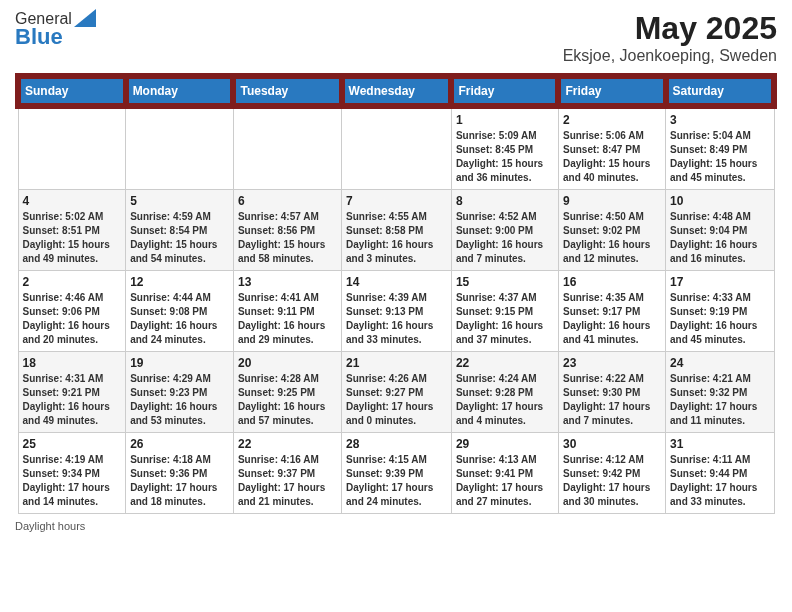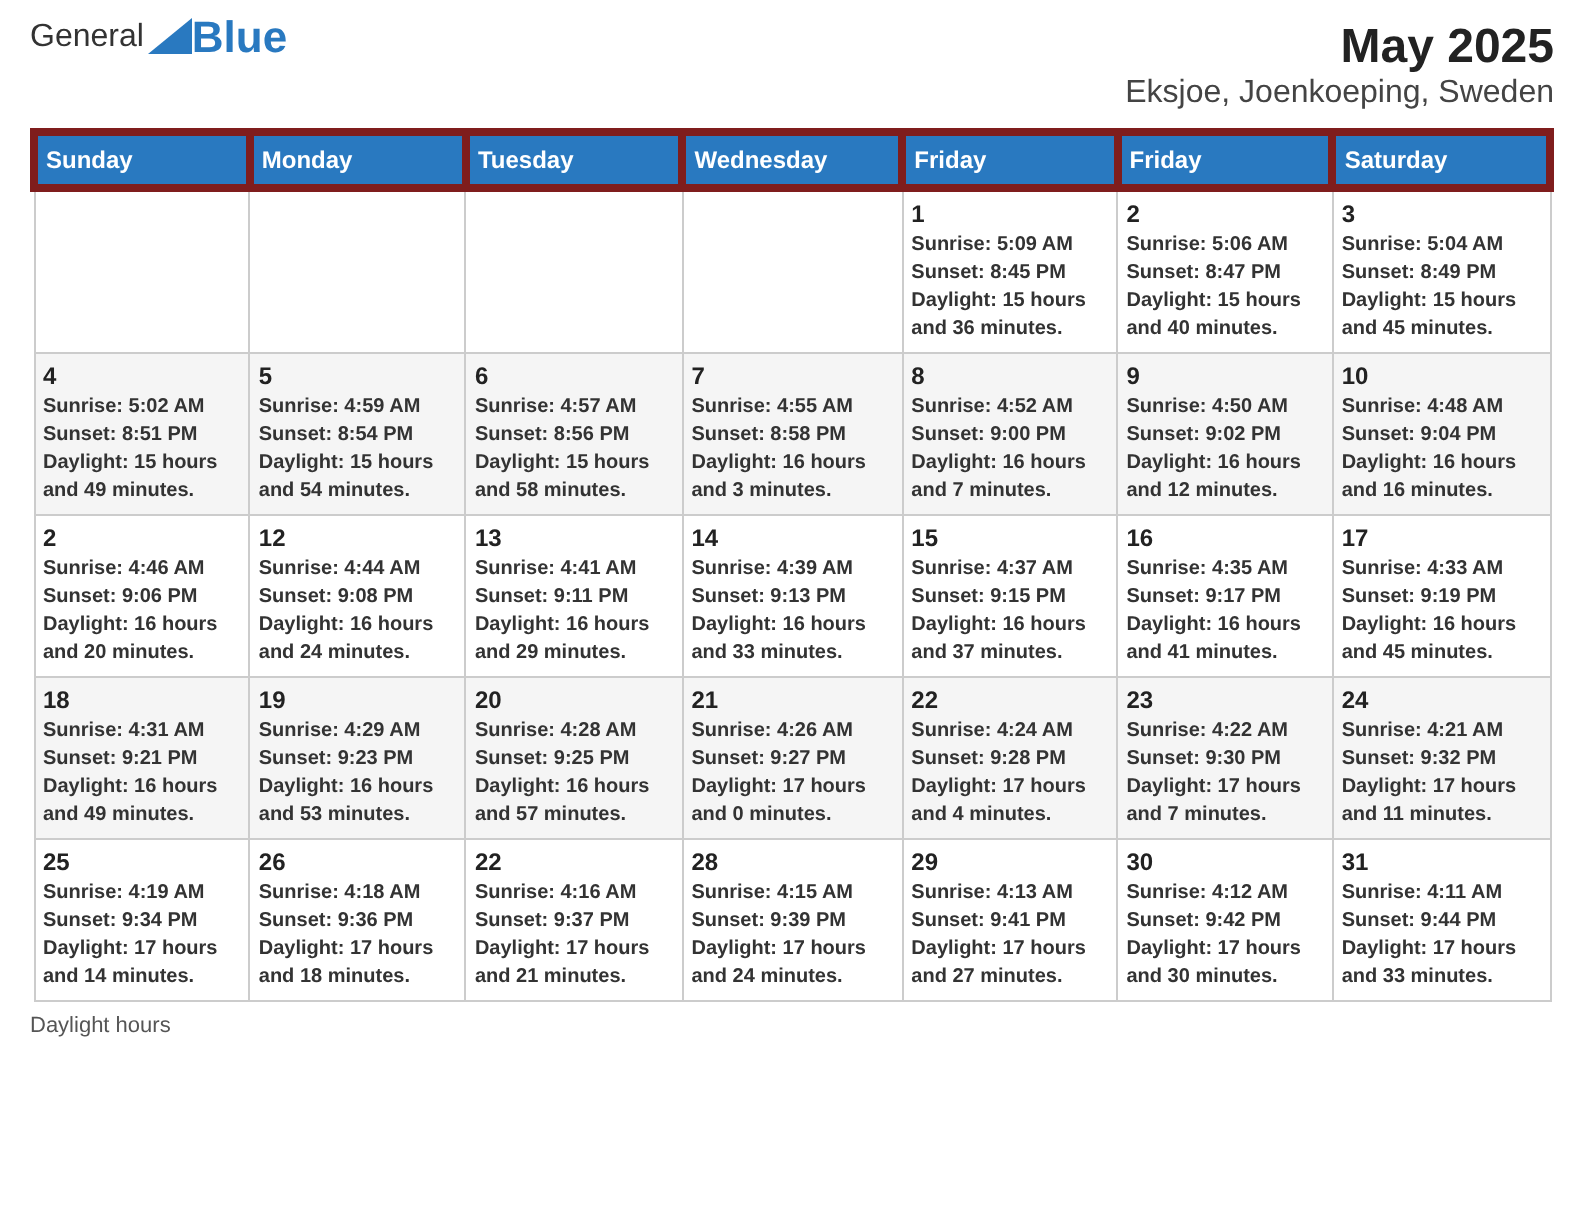--- a/index.html
+++ b/index.html
@@ -15,55 +15,55 @@
       padding: 10px 15px;
     }
     .header {
       display: flex;
       justify-content: space-between;
       align-items: flex-start;
       margin-bottom: 8px;
     }
     .logo {
       display: flex;
-      flex-direction: row;
+      flex-direction: column;
       align-items: flex-start;
     }
     .logo-general { color: #333; }
     .logo-blue { color: #1a6faf; }
     .logo-row {
       display: flex;
       align-items: center;
     }
     .title-block {
       text-align: right;
     }
     .title-block h1 {
-      font-size: 24px;
+      font-size: 32px;
       font-weight: bold;
       color: #222;
     }
     .title-block h2 {
       font-size: 16px;
       font-weight: normal;
       color: #444;
     }
     .calendar {
       width: 100%;
       border-collapse: collapse;
       font-size: 11px;
     }
     .calendar thead th {
       background-color: #2979c0;
       color: #fff;
       font-weight: bold;
       font-size: 12px;
       padding: 5px 4px;
       text-align: left;
-      border: 4px solid #7f1d1d;
+      border: 6px solid #7f1d1d;
     }
     .calendar tbody td {
       border: 1px solid #ccc;
       vertical-align: top;
       padding: 4px 4px;
       width: 113px;
       height: 80px;
       background: #fff;
     }
     .calendar tbody tr:nth-child(even) td {

